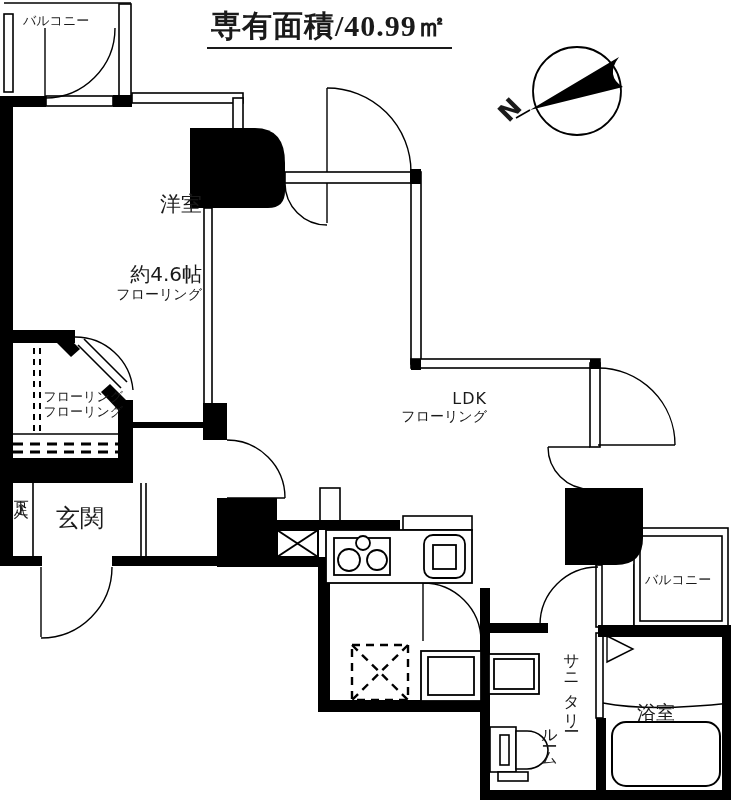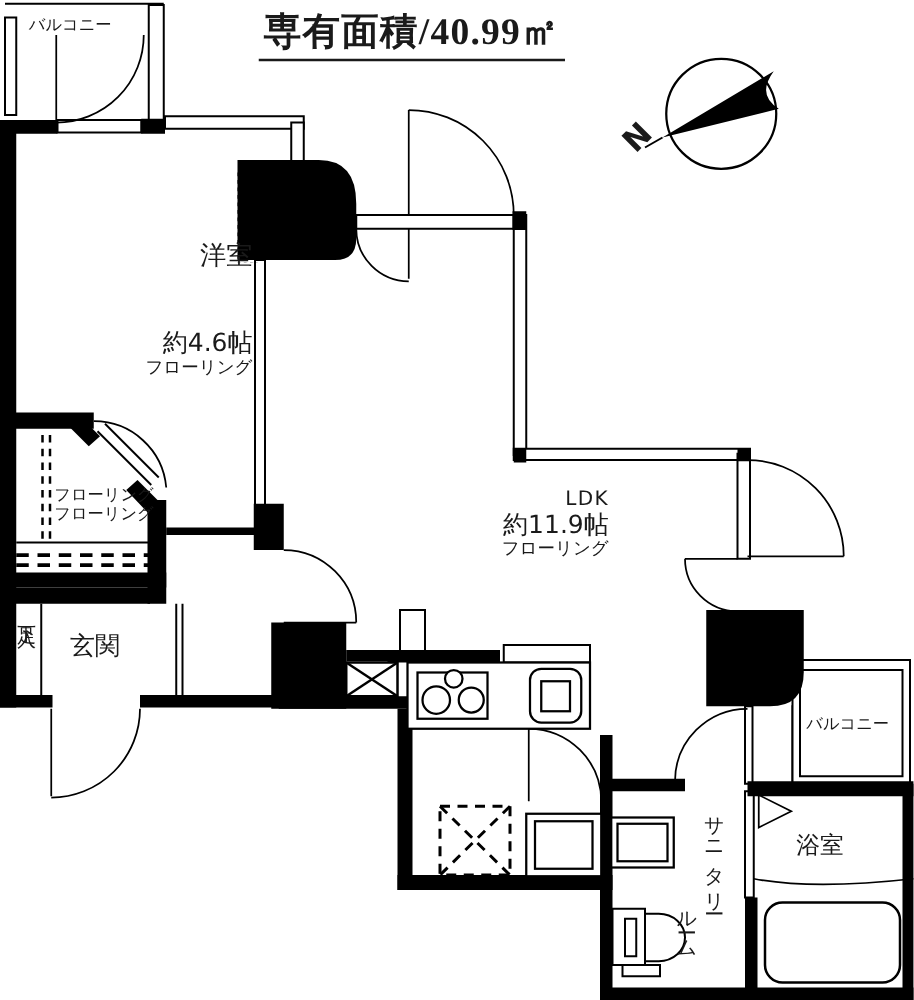--- a/index.html
+++ b/index.html
@@ -218,28 +218,27 @@
     <div style="font-size:14px;">フローリング</div>
   </div>
 
   <div class="lbl ctr" style="left:38px;top:390px;width:85px;">
     <div style="font-size:13px;">フローリング</div>
     <div style="font-size:13px;">フローリング</div>
   </div>
 
   <div class="lbl vtext" style="left:12px;top:489px;font-size:15px;letter-spacing:1px;">下足入</div>
 
-  <div class="lbl" style="left:56px;top:505px;font-size:20px;">玄関</div>
+  <div class="lbl" style="left:56px;top:505px;font-size:24px;">玄関</div>
 
   <div class="lbl ctr" style="left:337px;top:390px;width:150px;">
     <div style="font-size:16px;letter-spacing:1px;">LDK</div>
-    <div style="font-size:20px;">約11.9帖</div>
     <div style="font-size:14px;">フローリング</div>
   </div>
 
   <div class="lbl" style="left:645px;top:573px;font-size:13px;">バルコニー</div>
 
-  <div class="lbl" style="left:637px;top:666px;font-size:19px;">浴室</div>
+  <div class="lbl" style="left:637px;top:702px;font-size:19px;">浴室</div>
 
   <div class="lbl vtext" style="left:562px;top:642px;font-size:16px;">サニタリー</div>
   <div class="lbl vtext" style="left:540px;top:718px;font-size:16px;">ルーム</div>
 
 </div>
 
 </body></html>

